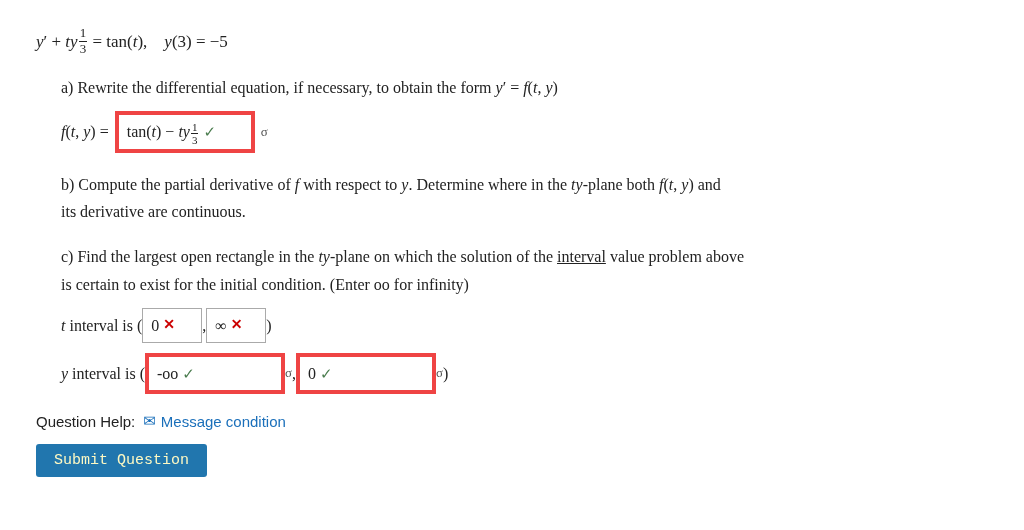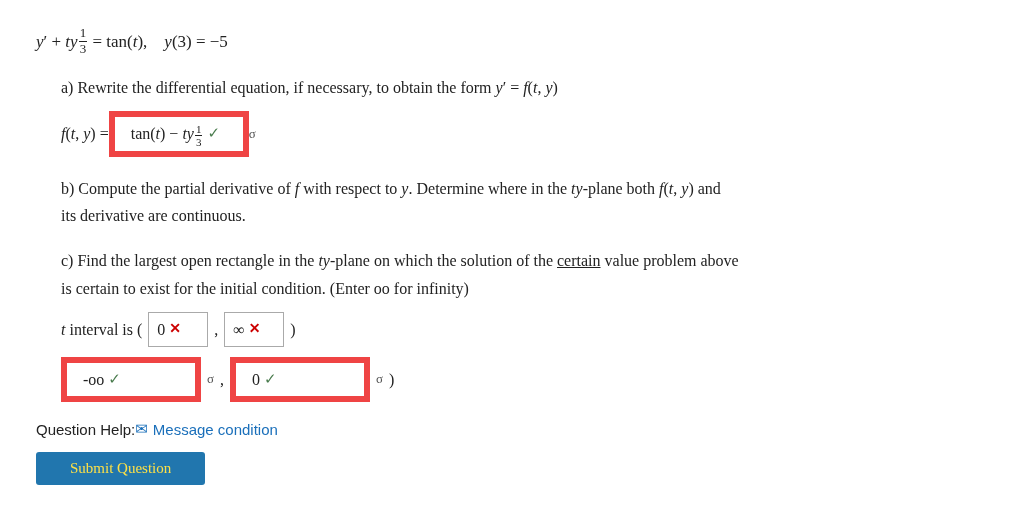--- a/index.html
+++ b/index.html
@@ -20,29 +20,30 @@
       margin-bottom: 18px;
       line-height: 1.7;
       margin-left: 25px;
     }
     .part-label {
       font-weight: normal;
     }
     .answer-row {
       display: flex;
       align-items: center;
+      gap: 6px;
       margin-top: 10px;
       margin-bottom: 4px;
       font-size: 16px;
     }
     .answer-box {
-      border: 6px solid #ef4444;
-      padding: 3px 16px;
+      border: 4px solid #ef4444;
+      padding: 3px 8px;
       display: inline-flex;
-      align-items: center;
+      align-items: flex-end;
       gap: 4px;
       min-width: 140px;
       background: #fff;
     }
     .answer-box-plain {
       border: 1px solid #aaa;
       padding: 3px 8px;
       display: inline-flex;
       align-items: center;
       gap: 4px;
@@ -58,49 +59,49 @@
       font-size: 14px;
       font-weight: bold;
     }
     .sigma-icon {
       font-size: 13px;
       color: #555;
     }
     .interval-row {
       display: flex;
       align-items: center;
-      gap: 6px;
       margin-top: 10px;
       margin-bottom: 4px;
       font-size: 16px;
     }
     .question-help {
       margin-top: 18px;
       margin-bottom: 14px;
       font-size: 15px;
       font-family: Arial, sans-serif;
       display: flex;
       align-items: center;
+      gap: 8px;
     }
     .message-link {
       color: #1a6fba;
       text-decoration: none;
       font-family: Arial, sans-serif;
       font-size: 15px;
       display: flex;
       align-items: center;
       gap: 5px;
     }
     .submit-btn {
       background: #2176ae;
-      color: #fde047;
+      color: #fef9c3;
       border: none;
-      padding: 8px 34px;
-      font-size: 15px;
-      font-family: Liberation Serif, serif;
+      padding: 8px 18px;
+      font-size: 15px;
+      font-family: Liberation Mono, monospace;
       cursor: pointer;
       border-radius: 3px;
     }
     .frac {
       display: inline-flex;
       flex-direction: column;
       align-items: center;
       vertical-align: middle;
       font-size: 13px;
       line-height: 1.1;
@@ -144,39 +145,40 @@
 <div class="part">
   <span class="part-label">b)</span>
   <span>
     Compute the partial derivative of <i>f</i> with respect to <i>y</i>. Determine where in the <i>ty</i>-plane both <i>f</i>(<i>t</i>, <i>y</i>) and<br>its derivative are continuous.
   </span>
 </div>
 
 <div class="part">
   <span class="part-label">c)</span>
   <span>
-    Find the largest open rectangle in the <i>ty</i>-plane on which the solution of the <span style="text-decoration:underline">certain</span> value problem above<br>
+    Find the largest open rectangle in the <i>ty</i>-plane on which the solution of the <span style="text-decoration:underline">interval</span> value problem above<br>
     is certain to exist for the initial condition. (Enter oo for infinity)
   </span>
 
   <div class="interval-row">
     <span><i>t</i> interval is (</span>
     <div class="answer-box-plain">
       <span>0</span>
       <span class="x-icon">✕</span>
     </div>
     <span>,</span>
     <div class="answer-box-plain">
       <span>∞</span>
       <span class="x-icon">✕</span>
     </div>
     <span>)</span>
   </div>
 
   <div class="interval-row">
+    <span><i>y</i> interval is (</span>
     <div class="answer-box">
       <span>-oo</span>
       <span class="check-icon">✓</span>
     </div>
     <span class="sigma-icon">σ</span>
     <span>,</span>
     <div class="answer-box">
       <span>0</span>
       <span class="check-icon">✓</span>
     </div>

